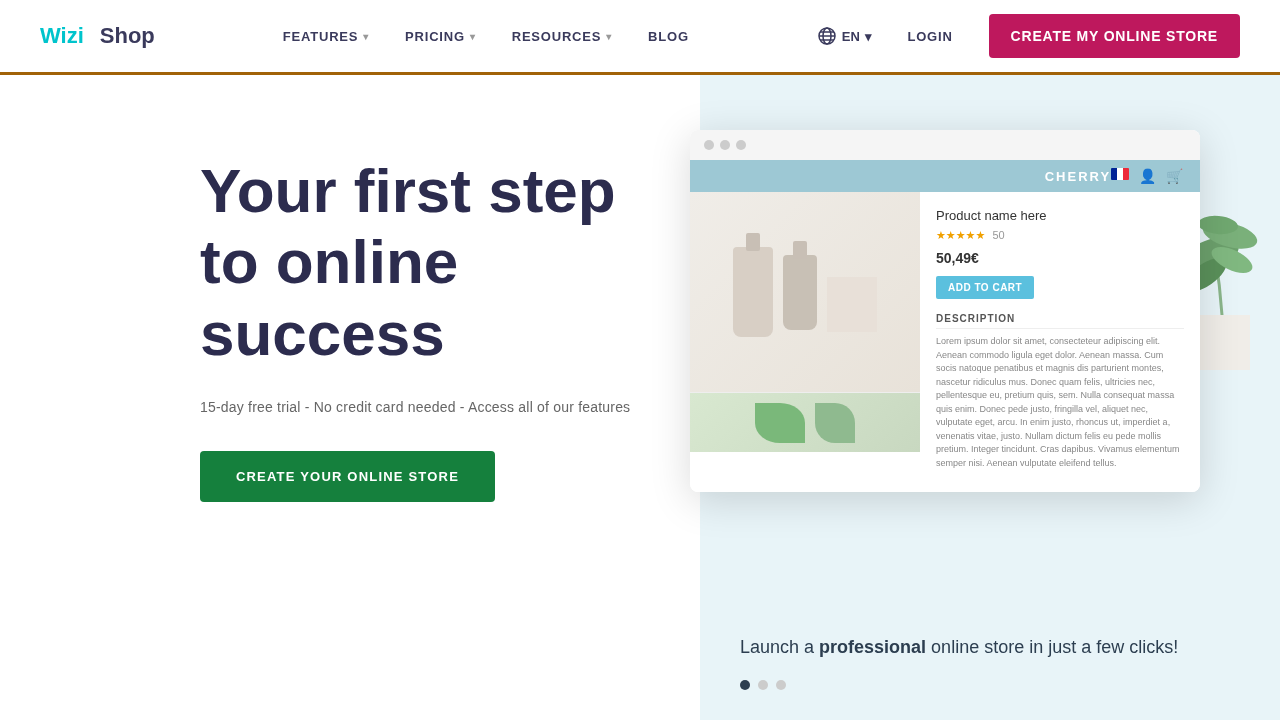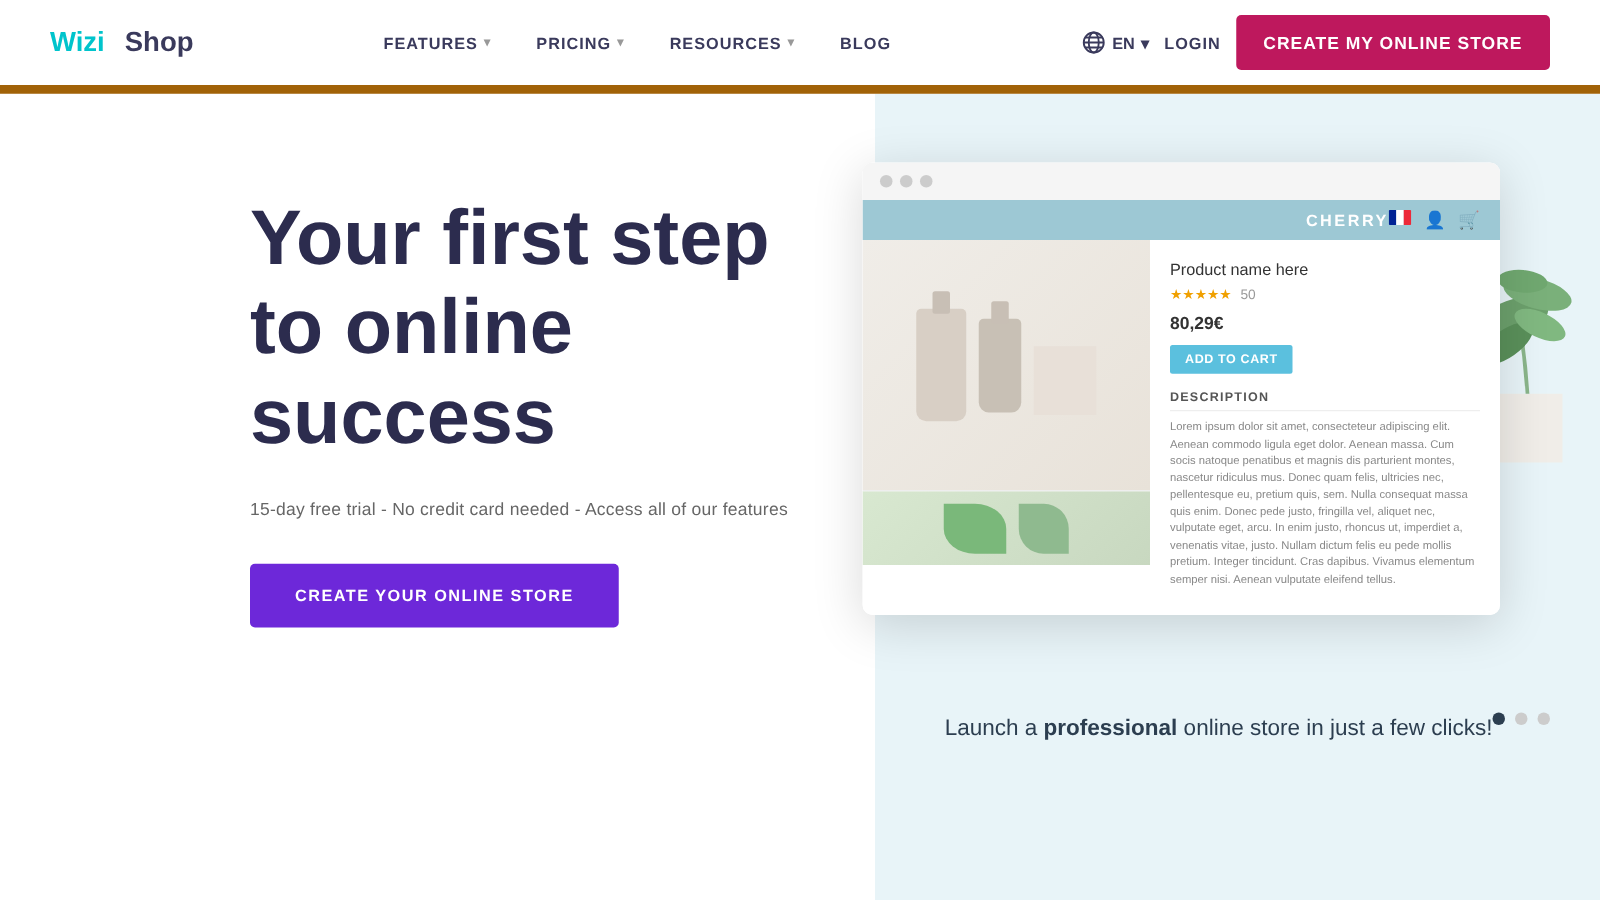--- a/index.html
+++ b/index.html
@@ -6,21 +6,21 @@
     body { font-family: 'Helvetica Neue', Arial, sans-serif; width: 1280px; height: 720px; overflow: hidden; background: #fff; }
 
     
     .header {
       display: flex;
       align-items: center;
       justify-content: space-between;
       padding: 0 40px;
       height: 75px;
       background: #fff;
-      border-bottom: 7px solid #a16207;
+      border-bottom: 3px solid #a16207;
       position: relative;
       z-index: 10;
     }
     .logo {
       display: flex;
       align-items: center;
       cursor: pointer;
     }
     .logo-wizi { color: #00c4cc; font-size: 22px; font-weight: 700; }
     .logo-shop { color: #3a3a5c; font-size: 22px; font-weight: 700; padding-left: 16px; }
@@ -37,21 +37,21 @@
       font-weight: 600;
       color: #3a3a5c;
       letter-spacing: 0.8px;
       text-transform: uppercase;
       cursor: pointer;
     }
     .nav-item .chevron { font-size: 10px; color: #999; }
     .header-right {
       display: flex;
       align-items: center;
-      gap: 12px;
+      gap: 36px;
     }
     .lang-selector {
       display: flex;
       align-items: center;
       gap: 5px;
       font-size: 13px;
       font-weight: 600;
       color: #3a3a5c;
       cursor: pointer;
     }
@@ -106,21 +106,21 @@
       margin-bottom: 30px;
     }
     .hero-subtitle {
       font-size: 14px;
       color: #666;
       margin-bottom: 36px;
       letter-spacing: 0.2px;
     }
     .cta-main-btn {
       display: inline-block;
-      background: #6d28d9;
+      background: #15803d;
       color: #fff;
       font-size: 13px;
       font-weight: 700;
       letter-spacing: 1.2px;
       text-transform: uppercase;
       border: none;
       border-radius: 4px;
       padding: 18px 29px;
       cursor: pointer;
       width: 295px;
@@ -286,25 +286,25 @@
       font-size: 9px;
       color: #888;
       line-height: 1.5;
     }
 
     
     .bottom-panel {
       position: absolute;
       bottom: 0;
       left: 0;
-      right: 0;
+      right: 12px;
       height: 180px;
       background: #e8f4f8;
       display: flex;
-      flex-direction: row;
+      flex-direction: column;
       align-items: flex-start;
       justify-content: flex-end;
       padding: 30px 40px;
       z-index: 3;
     }
     .launch-text {
       font-size: 18px;
       color: #2c3e50;
       line-height: 1.4;
       margin-bottom: 20px;
@@ -415,21 +415,21 @@
             <div class="leaf-shape"></div>
             <div class="leaf-shape" style="background:#8fba8f; width:40px;"></div>
           </div>
         </div>
         <div class="product-details">
           <div class="product-name">Product name here</div>
           <div class="stars">
             <span>★★★★★</span>
             <span class="star-count">50</span>
           </div>
-          <div class="product-price">80,29€</div>
+          <div class="product-price">50,49€</div>
           <button class="add-cart-btn">ADD TO CART</button>
           <div class="description-label">DESCRIPTION</div>
           <div class="description-text">Lorem ipsum dolor sit amet, consecteteur adipiscing elit. Aenean commodo ligula eget dolor. Aenean massa. Cum socis natoque penatibus et magnis dis parturient montes, nascetur ridiculus mus. Donec quam felis, ultricies nec, pellentesque eu, pretium quis, sem. Nulla consequat massa quis enim. Donec pede justo, fringilla vel, aliquet nec, vulputate eget, arcu. In enim justo, rhoncus ut, imperdiet a, venenatis vitae, justo. Nullam dictum felis eu pede mollis pretium. Integer tincidunt. Cras dapibus. Vivamus elementum semper nisi. Aenean vulputate eleifend tellus.</div>
         </div>
       </div>
     </div>
 
     <div class="bottom-panel">
       <p class="launch-text">
         <span>Launch a </span><strong>professional</strong><span> online store in just a few clicks!</span>

